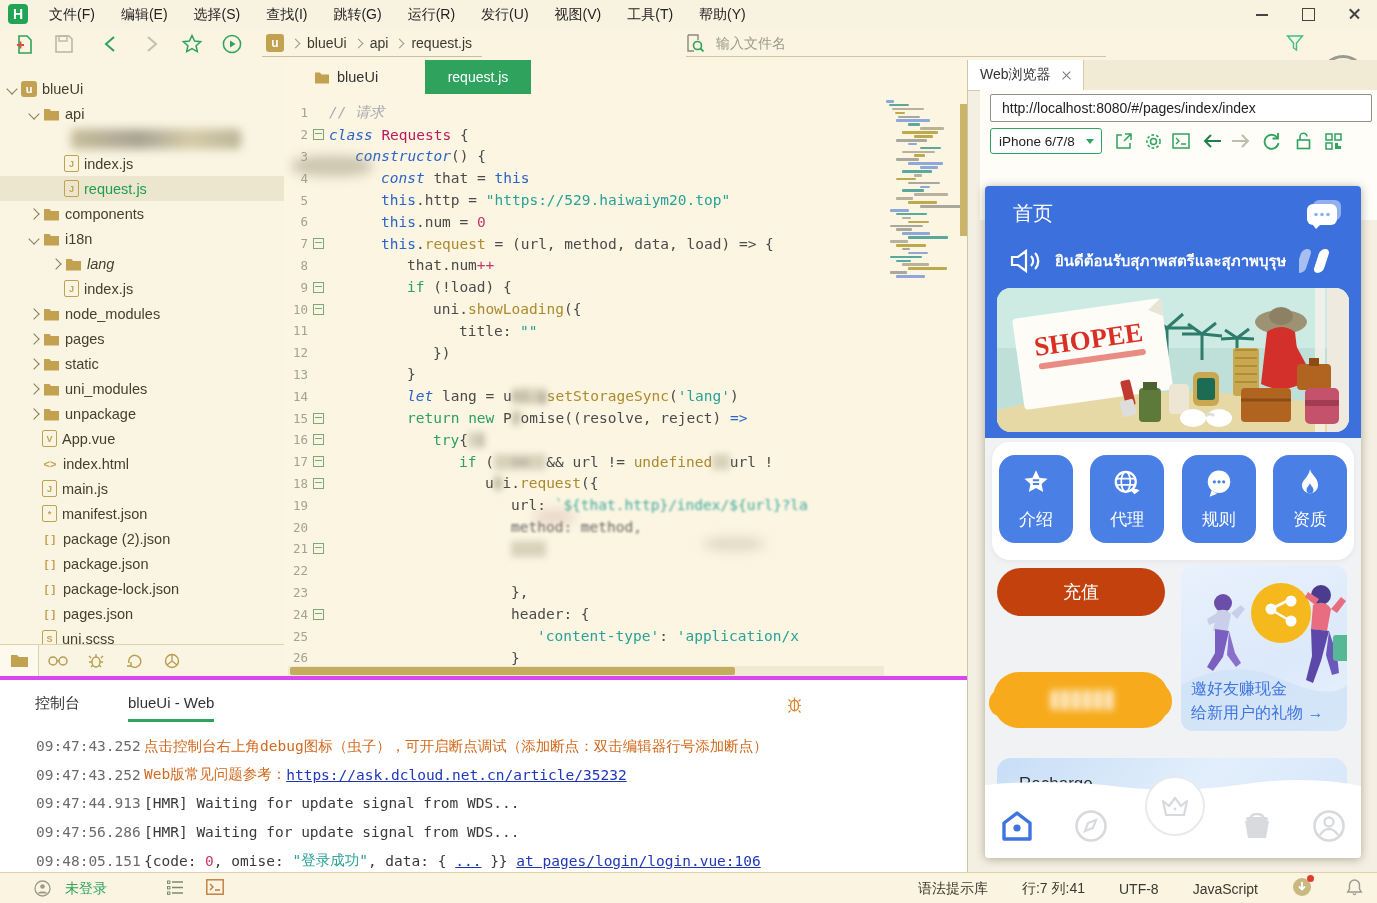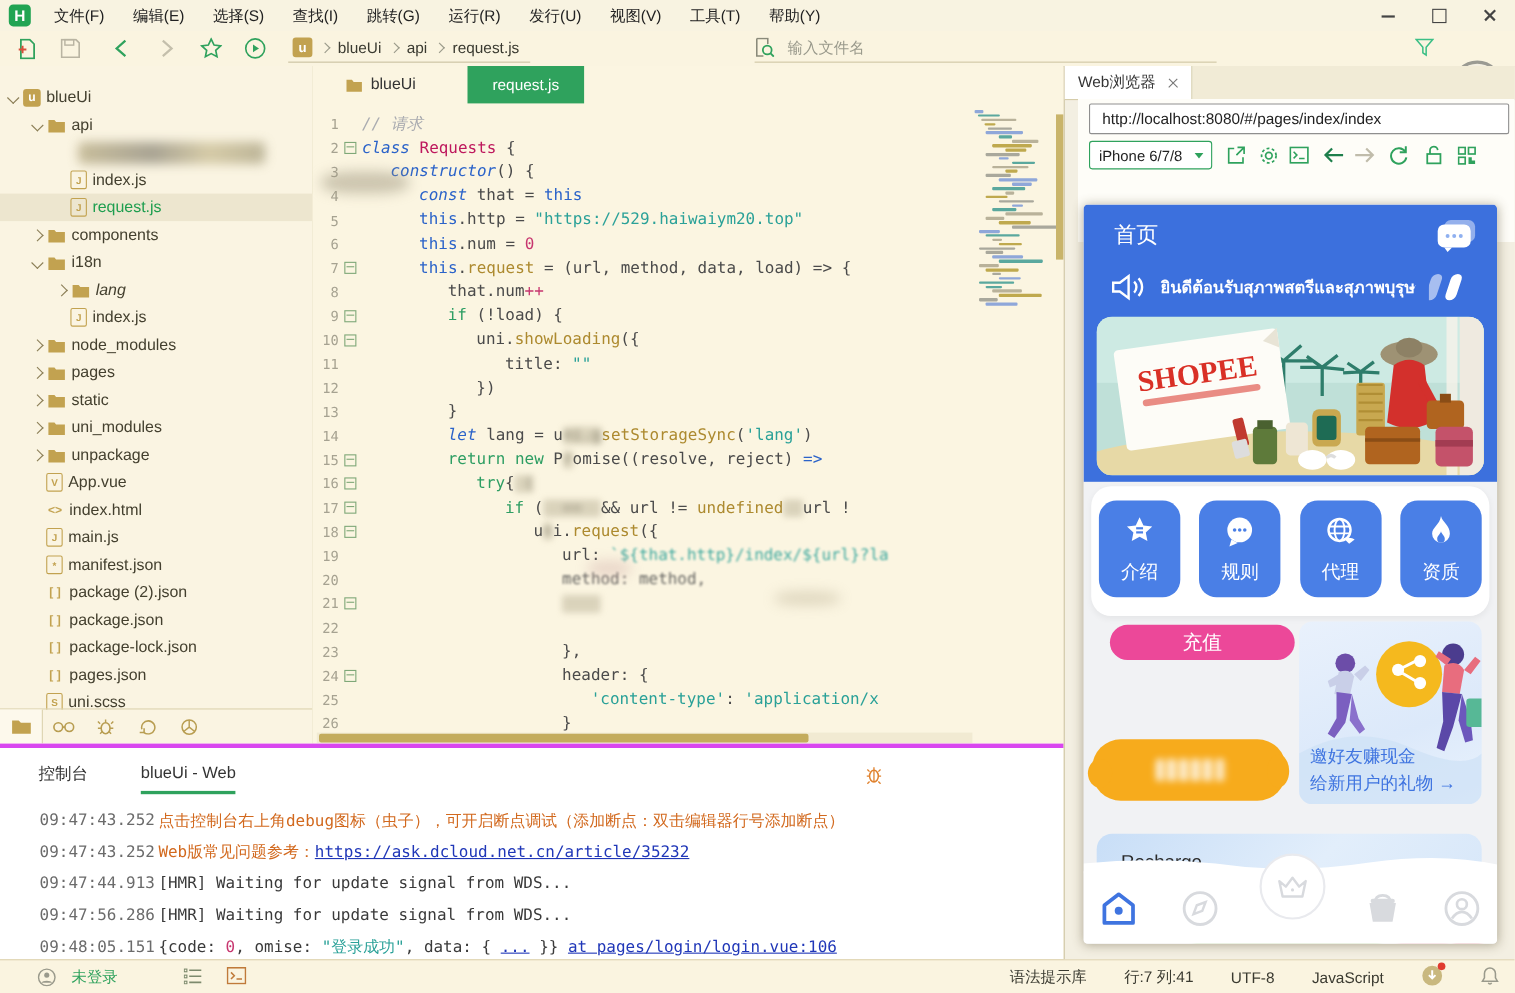--- a/index.html
+++ b/index.html
@@ -121,21 +121,21 @@
   #ph-title{position:absolute;left:28px;top:14px;color:#fff;font-size:20px;}
   #ph-msg{position:absolute;right:18px;top:12px;}
   #ph-ann{position:absolute;left:24px;right:22px;top:56px;height:38px;display:flex;align-items:center;gap:12px;}
   #ph-ann .txt{flex:1;color:#fff;font-size:15px;font-weight:bold;white-space:nowrap;overflow:hidden;}
   #banner{position:absolute;left:12px;right:12px;top:102px;height:144px;border-radius:14px;overflow:hidden;background:#CBE6DE;}
   #navcard{position:absolute;left:7px;right:7px;top:256px;height:118px;background:#fff;border-radius:18px;box-shadow:0 2px 6px rgba(0,0,0,.05);}
   #navrow{position:absolute;left:5px;top:13px;right:5px;display:flex;justify-content:space-between;padding:0 2px;}
   .navbtn{width:74px;height:88px;background:#4A7FE6;border-radius:16px;display:flex;flex-direction:column;
           align-items:center;justify-content:center;gap:7px;color:#fff;border:0;}
   .navbtn .nlabel{font-size:17px;color:#fff;}
-  #rechargeBtn{position:absolute;left:24px;top:382px;width:168px;height:32px;background:#ec4899;border-radius:25px;
+  #rechargeBtn{position:absolute;left:12px;top:382px;width:168px;height:48px;background:#c2410c;border-radius:25px;
                color:#fff;font-size:18px;display:flex;align-items:center;justify-content:center;border:0;}
   #withdrawBtn{position:absolute;left:8px;top:486px;width:176px;height:56px;background:#F7AB1C;border-radius:26px;}
   #withdrawBtn::before{content:"";position:absolute;left:-4px;top:18px;width:22px;height:26px;background:#F7AB1C;border-radius:50%;}
   #withdrawBtn::after{content:"";position:absolute;right:-3px;top:14px;width:20px;height:30px;background:#F7AB1C;border-radius:50%;}
   .blurbar{position:absolute;left:58px;top:18px;width:64px;height:20px;filter:blur(3.5px);
            background:repeating-linear-gradient(90deg,#fff 0 6px,rgba(255,255,255,.2) 6px 11px);border-radius:3px;opacity:.9;}
   #invitecard{position:absolute;left:196px;top:379px;width:166px;height:166px;border-radius:12px;overflow:hidden;
               background:linear-gradient(160deg,#E9F1FC,#DCE9FA 60%,#EAF3FD);}
   #invitetext{position:absolute;left:10px;top:112px;color:#3F74E0;font-size:16px;line-height:24px;white-space:nowrap;}
   #rechcard{position:absolute;left:12px;right:14px;top:572px;height:70px;border-radius:14px;
@@ -882,36 +882,36 @@
             <button class="navbtn">
               <span><svg width="30" height="30" viewBox="0 0 24 24">
                   <path d="M12 1.8l2.8 5.9 6.4.8-4.7 4.3 1.2 6.3L12 16l-5.7 3.1 1.2-6.3L2.8 8.5l6.4-.8z" fill="#fff"></path>
                   <rect x="9.5" y="9" width="5" height="1.6" fill="#4A7FE6"></rect>
                   <rect x="9.5" y="12" width="5" height="1.6" fill="#4A7FE6"></rect>
                 </svg></span>
               <span class="nlabel">介绍</span>
             </button>
             <button class="navbtn">
               <span><svg width="30" height="30" viewBox="0 0 24 24">
+                  <circle cx="11" cy="11" r="8" fill="none" stroke="#fff" stroke-width="1.8"></circle>
+                  <ellipse cx="11" cy="11" rx="3.6" ry="8" fill="none" stroke="#fff" stroke-width="1.4"></ellipse>
+                  <path d="M3.4 8.5h15.2M3.4 13.5h15.2" stroke="#fff" stroke-width="1.4"></path>
+                  <path d="M14 17q6-1 8 1l-4 3z" fill="#fff"></path>
+                </svg></span>
+              <span class="nlabel">代理</span>
+            </button>
+            <button class="navbtn">
+              <span><svg width="30" height="30" viewBox="0 0 24 24">
                   <circle cx="12" cy="11" r="9" fill="#fff"></circle>
                   <path d="M6 18l-1.5 5 6-2.5z" fill="#fff"></path>
                   <circle cx="8.3" cy="11" r="1.3" fill="#4A7FE6"></circle>
                   <circle cx="12" cy="11" r="1.3" fill="#4A7FE6"></circle>
                   <circle cx="15.7" cy="11" r="1.3" fill="#4A7FE6"></circle>
                 </svg></span>
               <span class="nlabel">规则</span>
-            </button>
-            <button class="navbtn">
-              <span><svg width="30" height="30" viewBox="0 0 24 24">
-                  <circle cx="11" cy="11" r="8" fill="none" stroke="#fff" stroke-width="1.8"></circle>
-                  <ellipse cx="11" cy="11" rx="3.6" ry="8" fill="none" stroke="#fff" stroke-width="1.4"></ellipse>
-                  <path d="M3.4 8.5h15.2M3.4 13.5h15.2" stroke="#fff" stroke-width="1.4"></path>
-                  <path d="M14 17q6-1 8 1l-4 3z" fill="#fff"></path>
-                </svg></span>
-              <span class="nlabel">代理</span>
             </button>
             <button class="navbtn">
               <span><svg width="28" height="30" viewBox="0 0 22 26">
                   <path d="M11 1c1 5 7 7 7 14a7 7 0 0 1-14 0C4 10 10 8 11 1z" fill="#fff"></path>
                   <path d="M11 13c.6 2.6 3 3.4 3 6a3 3 0 0 1-6 0c0-2.6 2.4-3.4 3-6z" fill="#4A7FE6"></path>
                 </svg></span>
               <span class="nlabel">资质</span>
             </button>
           </div>
       </div>

